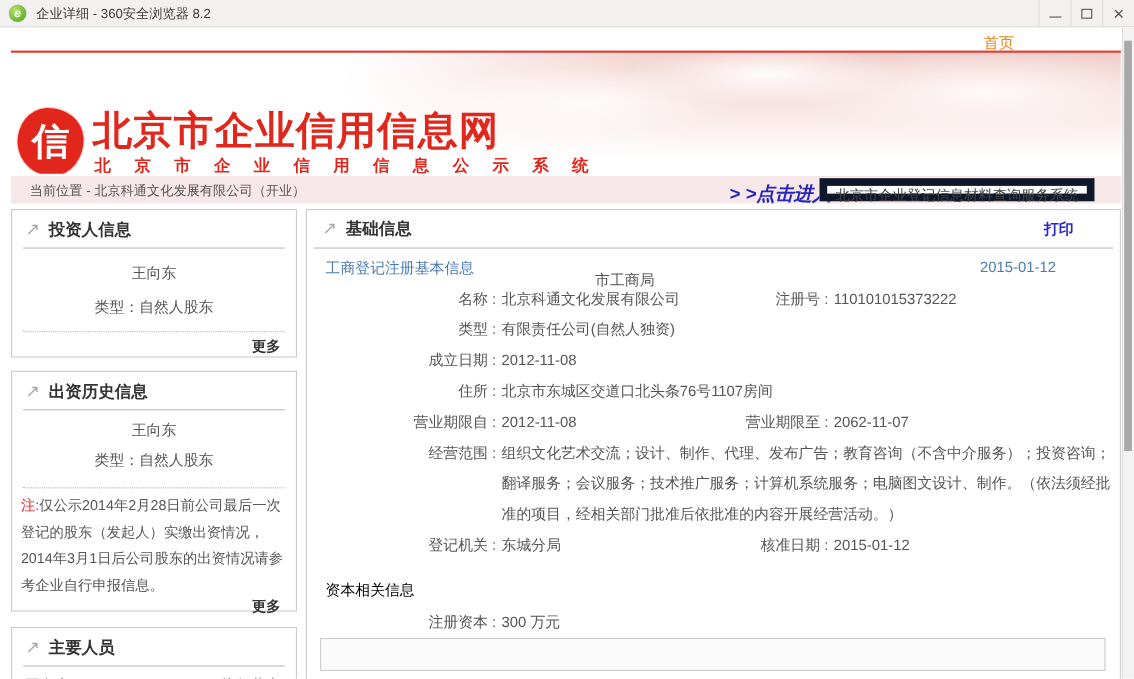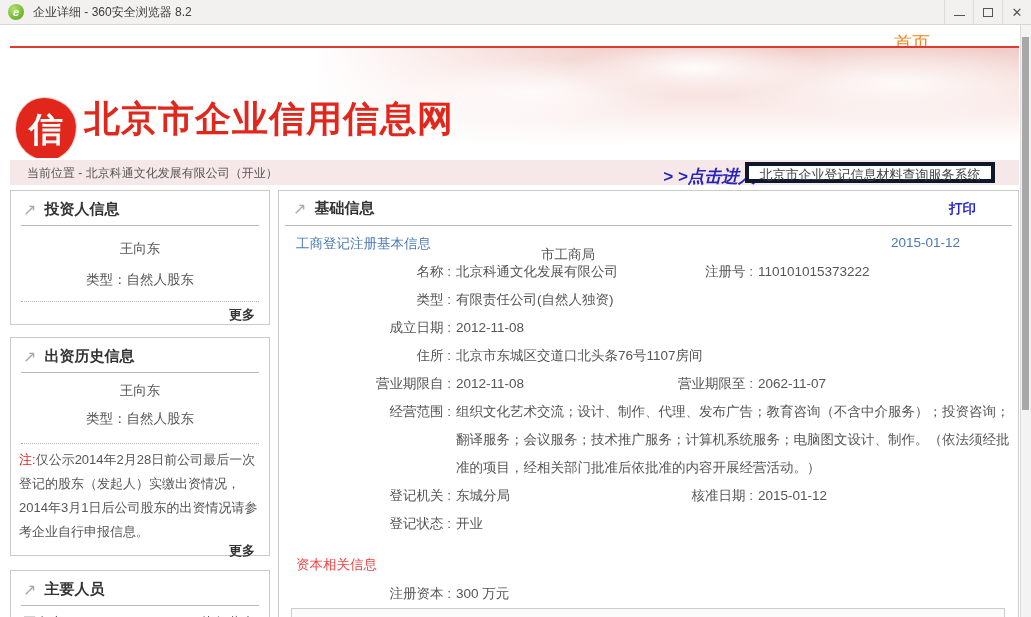--- a/index.html
+++ b/index.html
@@ -25,21 +25,21 @@
   .win-controls { margin-left:auto; display:flex; height:100%; }
   .win-btn {
     width:29px; height:100%; display:flex; align-items:center; justify-content:center;
     border-left:1px solid #ddd; cursor:pointer; color:#555;
   }
   .min-glyph { width:11px; height:1px; background:#555; margin-top:6px; }
   .max-glyph { width:10px; height:9px; border:1px solid #555; }
   .close-glyph { font-size:13px; line-height:13px; color:#555; }
   
   .page { position:absolute; top:25px; left:0; right:0; bottom:0; overflow:hidden; background:#fff; }
-  .home-link { position:absolute; left:894px; top:6px; font-size:18px; color:#f08519; text-decoration:none; cursor:pointer; }
+  .home-link { position:absolute; left:894px; top:6px; font-size:14px; color:#f08519; text-decoration:none; cursor:pointer; }
   .red-line { position:absolute; left:10px; top:21px; width:1009px; height:2px; background:#e23a2f; }
   
   .site-header { position:absolute; left:10px; top:23px; width:1009px; height:110px; overflow:hidden; }
   .clouds {
     position:absolute; inset:0;
     background:
       linear-gradient(90deg, #ffffff 0%, #ffffff 30%, rgba(255,255,255,0) 62%),
       radial-gradient(ellipse 180px 40px at 68% 18%, rgba(255,255,255,.95), rgba(255,255,255,0) 70%),
       radial-gradient(ellipse 260px 55px at 88% 32%, rgba(255,255,255,.85), rgba(255,255,255,0) 70%),
       radial-gradient(ellipse 200px 45px at 52% 40%, rgba(255,255,255,.8), rgba(255,255,255,0) 70%),
@@ -67,21 +67,21 @@
   }
   
   .breadcrumb-bar {
     position:absolute; left:10px; top:135px; width:1009px; height:25px;
     background:#f6e8e8;
   }
   .crumb { position:absolute; left:17px; top:5px; font-size:12px; color:#555; }
   .enter-link { position:absolute; left:653px; top:5px; font-size:17px; font-weight:bold; color:#2724be; cursor:pointer; text-decoration:none;font-style:italic; }
   .query-btn {
     position:absolute; left:735px; top:2px; width:250px; height:21px;
-    background:#fdfdfd; border:4px solid #0f172a; font-size:13px; color:#444;
+    background:#fdfdfd; border:7px solid #0f172a; font-size:13px; color:#444;
     font-family:inherit; cursor:pointer; line-height:18px;
   }
   
   .panel { position:absolute; background:#fff; border:1px solid #cbcbcb; }
   .panel-head {
     margin:0 10px; padding:9px 2px 6px; border-bottom:1px solid #bbb;
     display:flex; align-items:center;
   }
   .arrow { color:#a9a9a9; font-size:16px; line-height:16px; margin-right:8px; }
   .panel-title { font-size:15px; font-weight:bold; color:#333; }
@@ -112,21 +112,21 @@
   .sub-head .sh-date { position:absolute; right:58px; color:#4a7ab5; }
   .rows { margin-top:5px; padding-left:12px; font-size:13.5px; color:#555; }
   .frow { position:relative; height:28px; line-height:28px; white-space:nowrap; }
   .frow.wide { height:auto; display:flex; white-space:normal; }
   .lab { display:inline-block; width:160px; text-align:right; vertical-align:top; }
   .val { margin-left:5px; }
   .frow.wide .lab { flex:0 0 160px; line-height:28px;text-align:right; }
   .frow.wide .val { width:556px; line-height:28px; }
   .cell2 { position:absolute; left:370px; top:0; }
   .lab2 { display:inline-block; width:92px; text-align:right; vertical-align:top; }
-  .cap-head { margin:18px 0 0 17px; font-size:13.5px; color:#ef4444; cursor:pointer; }
+  .cap-head { margin:18px 0 0 17px; font-size:13.5px; color:#000000; cursor:pointer; }
   .cap-rows { margin-top:6px; padding-left:12px; font-size:13.5px; color:#555; }
   .next-box { margin:0 13px 0 12px; height:30px; border:1px solid #ccc; background:#fbfbfb; }
   
   .scrollbar { position:absolute; top:0; right:0; bottom:0; width:11px; background:#f3f3f3; border-left:1px solid #dcdcdc; }
   .scroll-thumb { position:absolute; top:12px; left:1px; width:7px; height:373px; background:#a8a8a8; cursor:pointer; }
 </style>
 </head>
 <body>
 
 <div class="titlebar">
@@ -151,20 +151,21 @@
 
   <a class="home-link">首页</a>
   <div class="red-line"></div>
 
   <div class="site-header">
     <div class="clouds"></div>
     <div class="seal">
       <span class="seal-char">信</span>
     </div>
     <div class="site-title">北京市企业信用信息网</div>
+    <div class="site-subtitle">北 京 市 企 业 信 用 信 息 公 示 系 统</div>
   </div>
 
   <div class="breadcrumb-bar">
     <span class="crumb">当前位置 - 北京科通文化发展有限公司（开业）</span>
     <a class="enter-link">&gt; &gt;点击进入</a>
     <button class="query-btn">北京市企业登记信息材料查询服务系统</button>
   </div>
 
   <section class="panel p1">
     <div class="panel-head">
@@ -232,23 +233,20 @@
         <span class="cell2"><span class="lab2">营业期限至 :</span><span class="val">2062-11-07</span></span>
       </div>
       <div class="frow wide">
         <span class="lab">经营范围 :</span>
           <span class="val">组织文化艺术交流；设计、制作、代理、发布广告；教育咨询（不含中介服务）；投资咨询；翻译服务；会议服务；技术推广服务；计算机系统服务；电脑图文设计、制作。（依法须经批准的项目，经相关部门批准后依批准的内容开展经营活动。）</span>
       </div>
       <div class="frow">
         <span class="lab">登记机关 :</span><span class="val">东城分局</span>
         <span class="cell2"><span class="lab2">核准日期 :</span><span class="val">2015-01-12</span></span>
       </div>
-      <div class="frow">
-        <span class="lab">登记状态 :</span><span class="val">开业</span>
-      </div>
     </div>
 
     <div class="cap-head">资本相关信息</div>
     <div class="cap-rows">
       <div class="frow">
         <span class="lab">注册资本 :</span><span class="val">300 万元</span>
       </div>
     </div>
     <div class="next-box"></div>
   </main>

